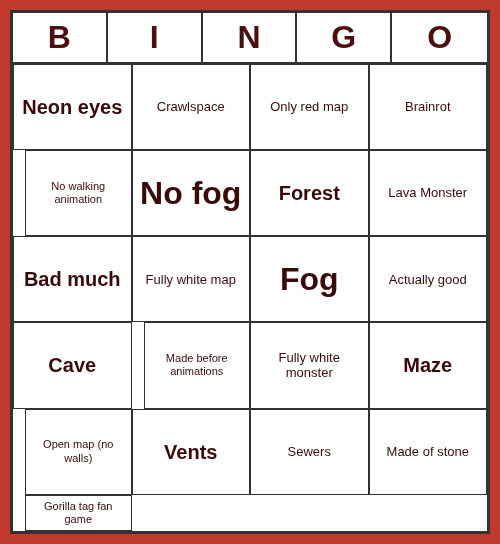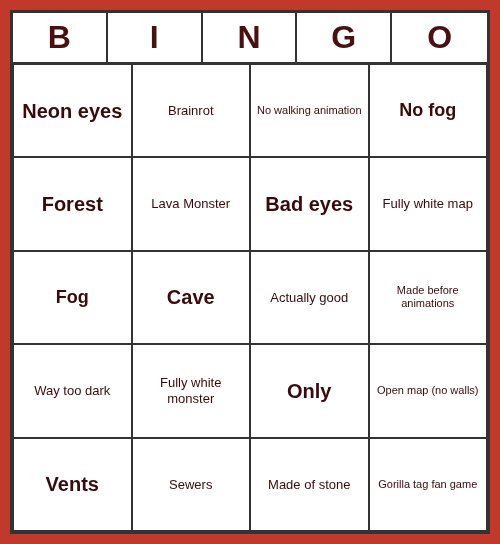--- a/index.html
+++ b/index.html
@@ -52,53 +52,55 @@
       padding: 4px;
       font-size: 13px;
       color: #3a0a0a;
       line-height: 1.2;
     }
     .bingo-cell.large-text {
       font-size: 20px;
       font-weight: bold;
     }
     .bingo-cell.xlarge-text {
-      font-size: 18px;
+      font-size: 32px;
       font-weight: bold;
     }
     .bingo-cell.small-text {
       font-size: 11px;
+      margin-left: 12px;
     }
   </style>
 </head>
 <body>
 
 <div class="bingo-card">
   <div class="bingo-header">
   <div class="bingo-header-cell">B</div>
       <div class="bingo-header-cell">I</div>
       <div class="bingo-header-cell">N</div>
       <div class="bingo-header-cell">G</div>
       <div class="bingo-header-cell">O</div>
     </div>
   <div class="bingo-grid">
   <div class="bingo-cell large-text">Neon eyes</div>
+      <div class="bingo-cell">Crawlspace</div>
+      <div class="bingo-cell">Only red map</div>
       <div class="bingo-cell">Brainrot</div>
       <div class="bingo-cell small-text">No walking animation</div>
       <div class="bingo-cell xlarge-text">No fog</div>
       <div class="bingo-cell large-text">Forest</div>
       <div class="bingo-cell">Lava Monster</div>
-      <div class="bingo-cell large-text">Bad eyes</div>
+      <div class="bingo-cell large-text">Bad much</div>
       <div class="bingo-cell">Fully white map</div>
       <div class="bingo-cell xlarge-text">Fog</div>
+      <div class="bingo-cell">Actually good</div>
       <div class="bingo-cell large-text">Cave</div>
-      <div class="bingo-cell">Actually good</div>
       <div class="bingo-cell small-text">Made before animations</div>
-      <div class="bingo-cell">Way too dark</div>
       <div class="bingo-cell">Fully white monster</div>
-      <div class="bingo-cell large-text">Only</div>
+      <div class="bingo-cell large-text">Maze</div>
       <div class="bingo-cell small-text">Open map (no walls)</div>
       <div class="bingo-cell large-text">Vents</div>
       <div class="bingo-cell">Sewers</div>
       <div class="bingo-cell">Made of stone</div>
       <div class="bingo-cell small-text">Gorilla tag fan game</div>
     </div>
 </div>
 
 </body></html>

